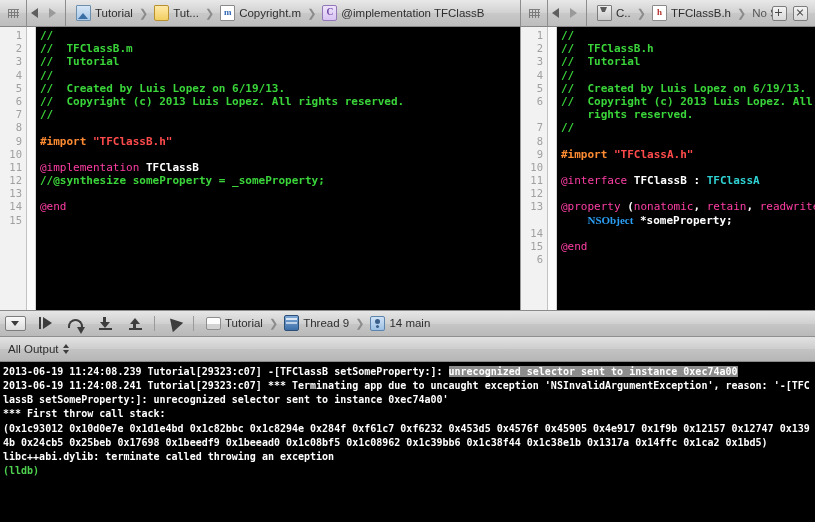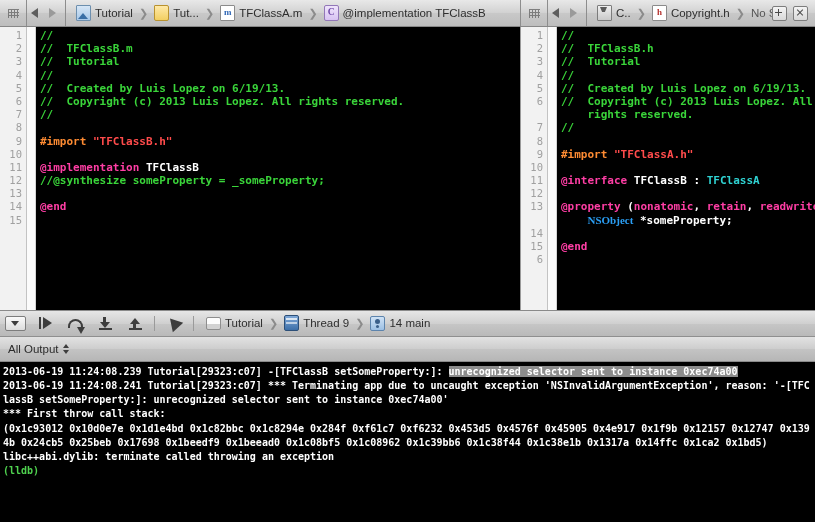--- a/index.html
+++ b/index.html
@@ -255,21 +255,21 @@
     white-space: pre;
     overflow: hidden;
     min-width: 0;
   }
   .cl { height: 13.2px; white-space: pre; }
 
   
   .c-com   { color: #3ad53a; font-weight: bold; }
   .c-pre   { color: #ff8c33; font-weight: bold; }
   .c-str   { color: #ff4b4b; font-weight: bold; }
-  .c-key   { color: #ff3ea5; font-weight: bold; }
+  .c-key   { color: #ff3ea5; font-weight: normal; }
   .c-cls   { color: #ffffff; font-weight: bold; text-align: right; }
   .c-type  { color: #2fd2d2; font-weight: bold; }
   .c-plain { color: #ffffff; font-weight: bold; }
   .c-blue  { color: #2a9ef4; font-weight: bold; font-family: Liberation Serif, serif; }
 
   
   .debugbar {
     flex: 0 0 25px;
     height: 25px;
     display: flex;
@@ -587,21 +587,21 @@
           <span>Tutorial</span>
         </div>
         <span class="chev">❯</span>
         <div class="crumb">
           <span class="ico ico-folder"></span>
           <span>Tut...</span>
         </div>
         <span class="chev">❯</span>
         <div class="crumb">
           <span class="ico ico-file m">m</span>
-          <span>TFClassA.m</span>
+          <span>Copyright.m</span>
         </div>
         <span class="chev">❯</span>
         <div class="crumb">
           <span class="ico ico-sym">C</span>
           <span>@implementation TFClassB</span>
         </div>
       </div>
     </div>
 
     <div class="jb-sep"></div>
@@ -617,21 +617,21 @@
       </div>
       <div class="jb-sep"></div>
       <div class="crumbs">
         <div class="crumb">
           <span class="ico ico-target"></span>
           <span>C..</span>
         </div>
         <span class="chev">❯</span>
         <div class="crumb">
           <span class="ico ico-file h">h</span>
-          <span>Copyright.h</span>
+          <span>TFClassB.h</span>
         </div>
         <span class="chev">❯</span>
         <div class="crumb dim">
           <span>No Selection</span>
         </div>
       </div>
       <div class="jb-rightbtns">
         <div class="sqbtn plus"></div>
         <div class="sqbtn xm"></div>
       </div>

